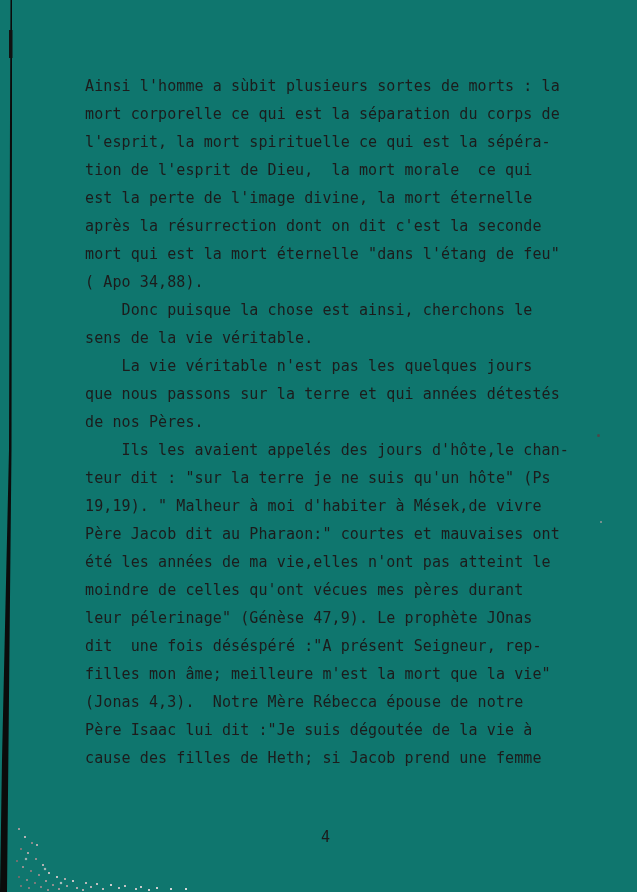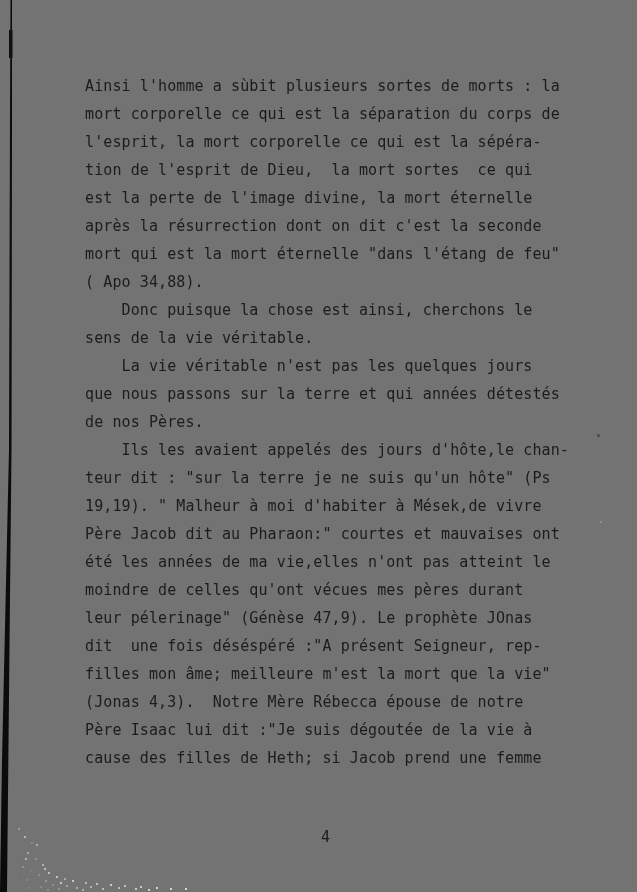--- a/index.html
+++ b/index.html
@@ -10,21 +10,21 @@
     width: 637px;
     height: 892px;
     background: #ffffff;
     position: relative;
     overflow: hidden;
     font-family: "DejaVu Sans Mono", "Liberation Mono", monospace;
   }
   .page {
     position: absolute;
     inset: 0;
-    background: #737373;
+    background: #0f766e;
   }
   
   .textblock {
     position: absolute;
     left: 85px;
     top: 72px;
     width: 500px;
     font-size: 15px;
     line-height: 28px;
     color: #1c1c1c;
@@ -109,22 +109,22 @@
   </svg>
 
   <div class="noise"></div>
 
   <div class="dot-a"></div>
   <div class="dot-b"></div>
 
   <div class="textblock">
       <div class="line">Ainsi l'homme a sùbit plusieurs sortes de morts : la</div>
       <div class="line">mort corporelle ce qui est la séparation du corps de</div>
-      <div class="line">l'esprit, la mort corporelle ce qui est la sépéra-</div>
-      <div class="line">tion de l'esprit de Dieu,  la mort sortes  ce qui</div>
+      <div class="line">l'esprit, la mort spirituelle ce qui est la sépéra-</div>
+      <div class="line">tion de l'esprit de Dieu,  la mort morale  ce qui</div>
       <div class="line">est la perte de l'image divine, la mort éternelle</div>
       <div class="line">après la résurrection dont on dit c'est la seconde</div>
       <div class="line">mort qui est la mort éternelle "dans l'étang de feu"</div>
       <div class="line">( Apo 34,88).</div>
       <div class="line">    Donc puisque la chose est ainsi, cherchons le</div>
       <div class="line">sens de la vie véritable.</div>
       <div class="line">    La vie véritable n'est pas les quelques jours</div>
       <div class="line">que nous passons sur la terre et qui années détestés</div>
       <div class="line">de nos Pères.</div>
       <div class="line">    Ils les avaient appelés des jours d'hôte,le chan-</div>

